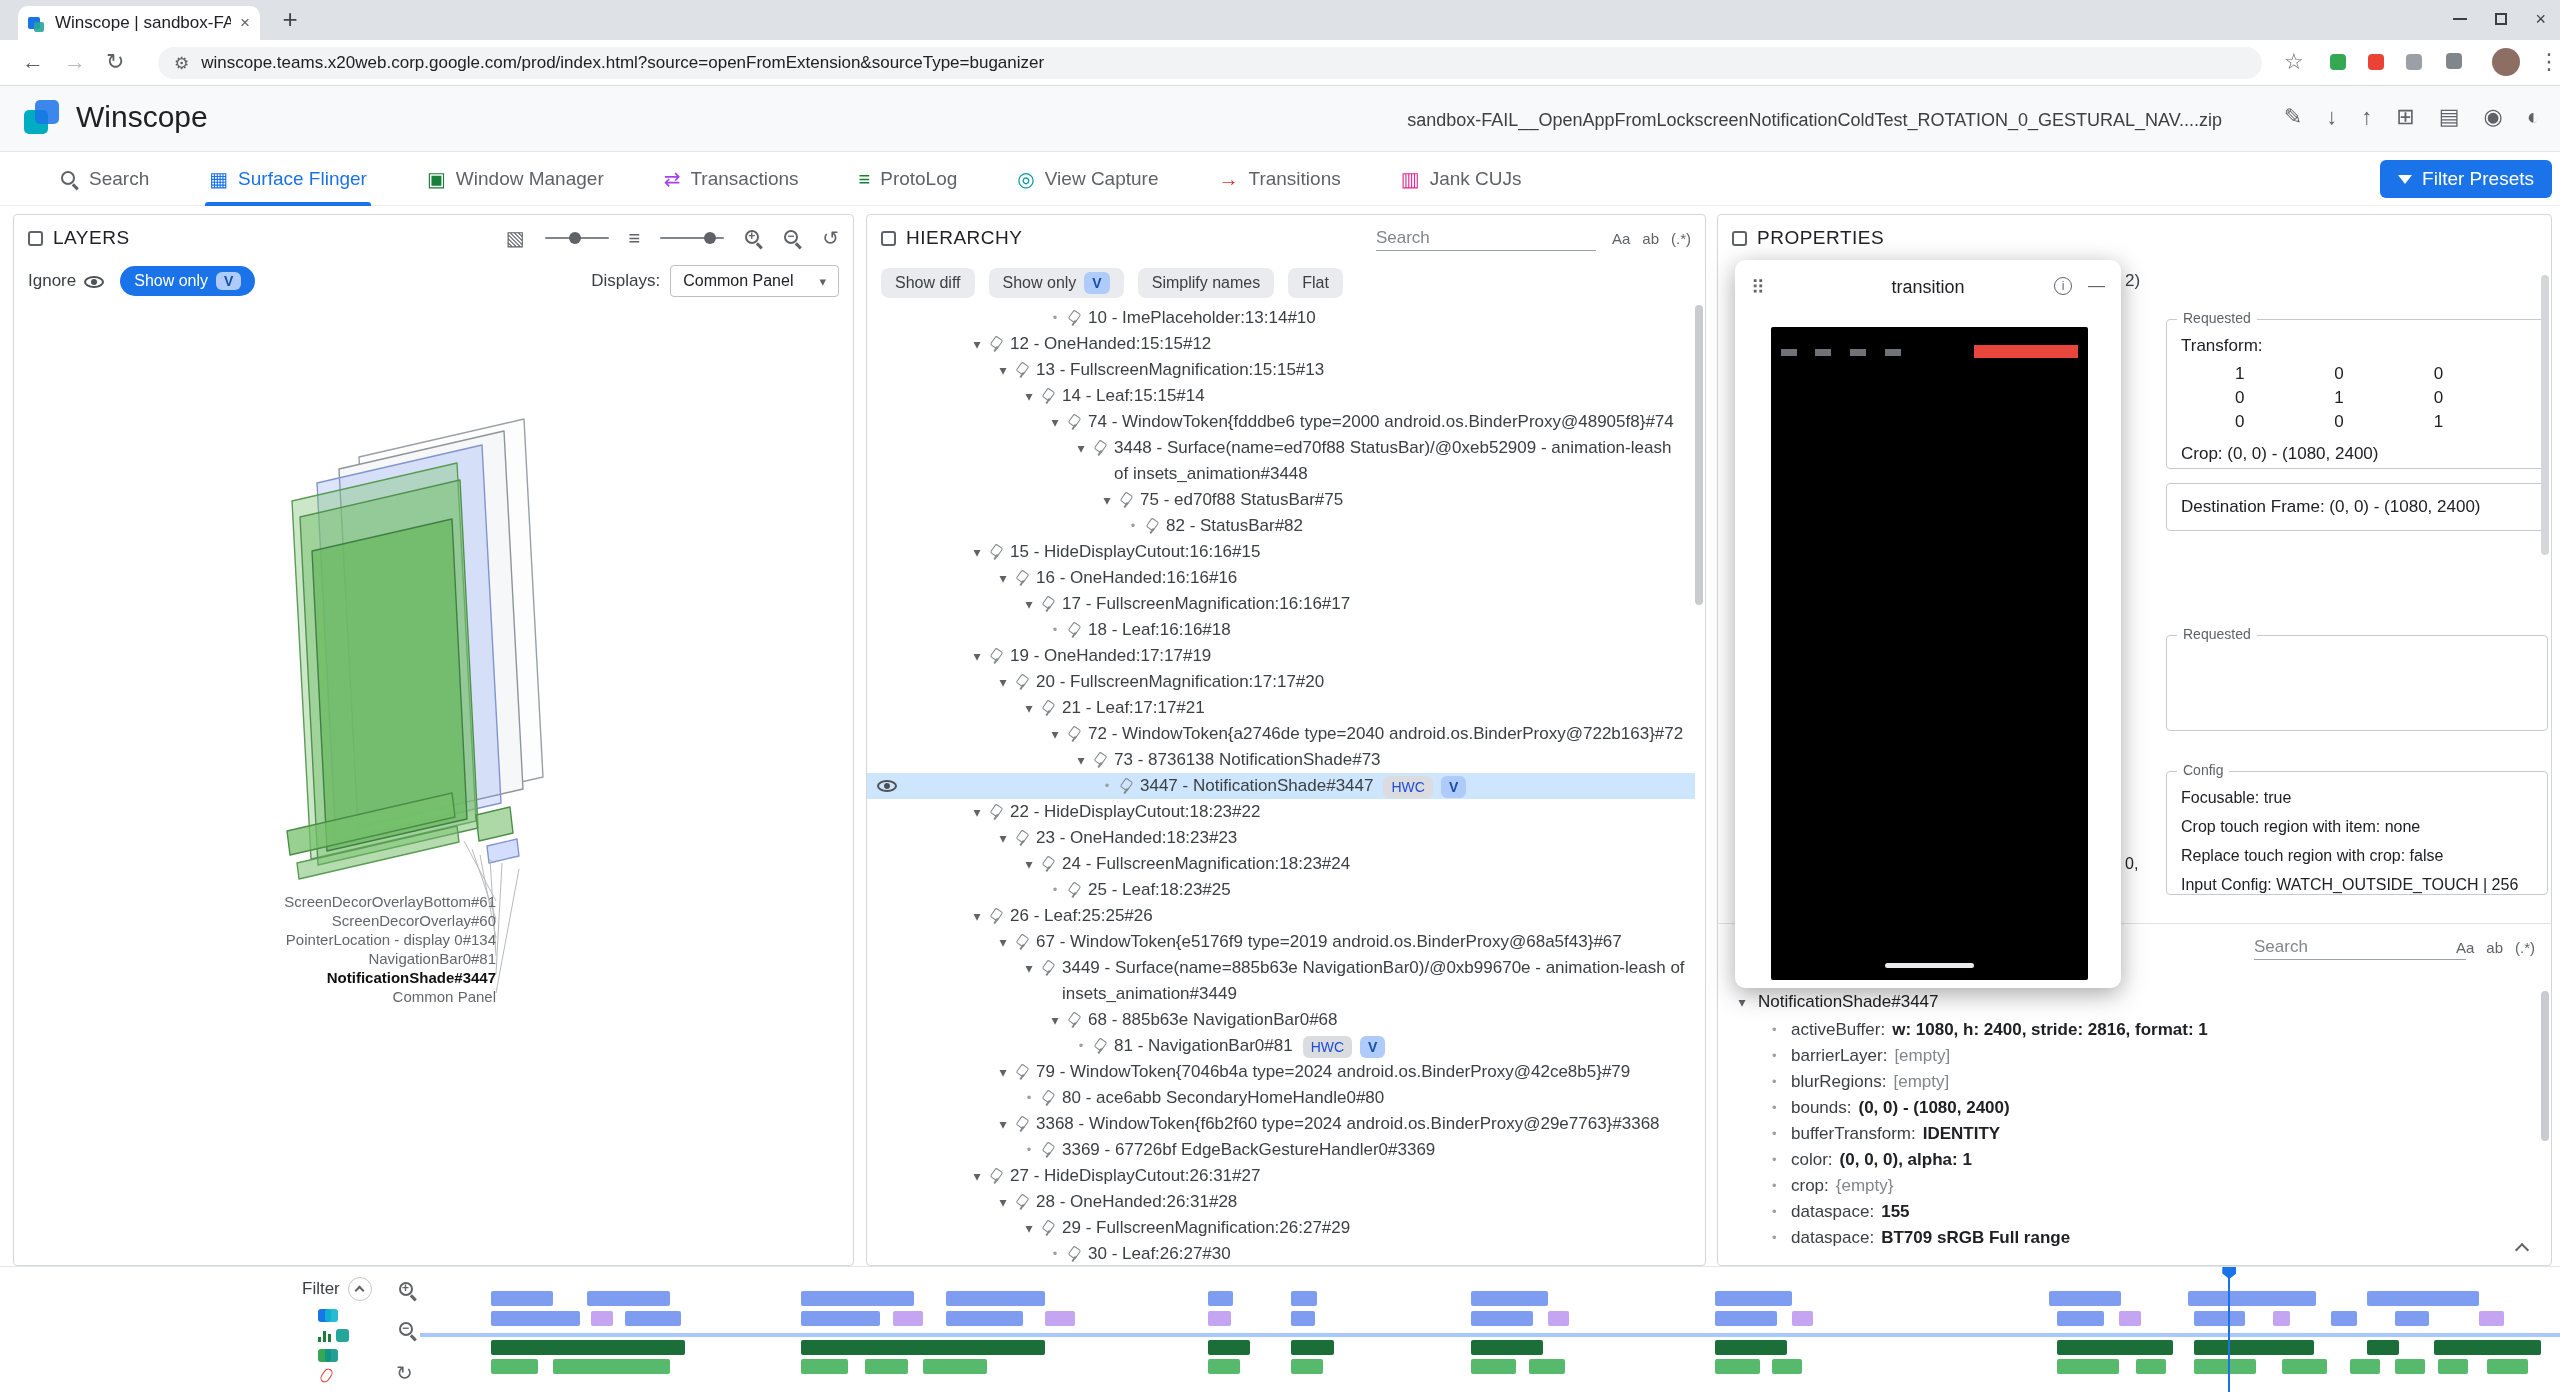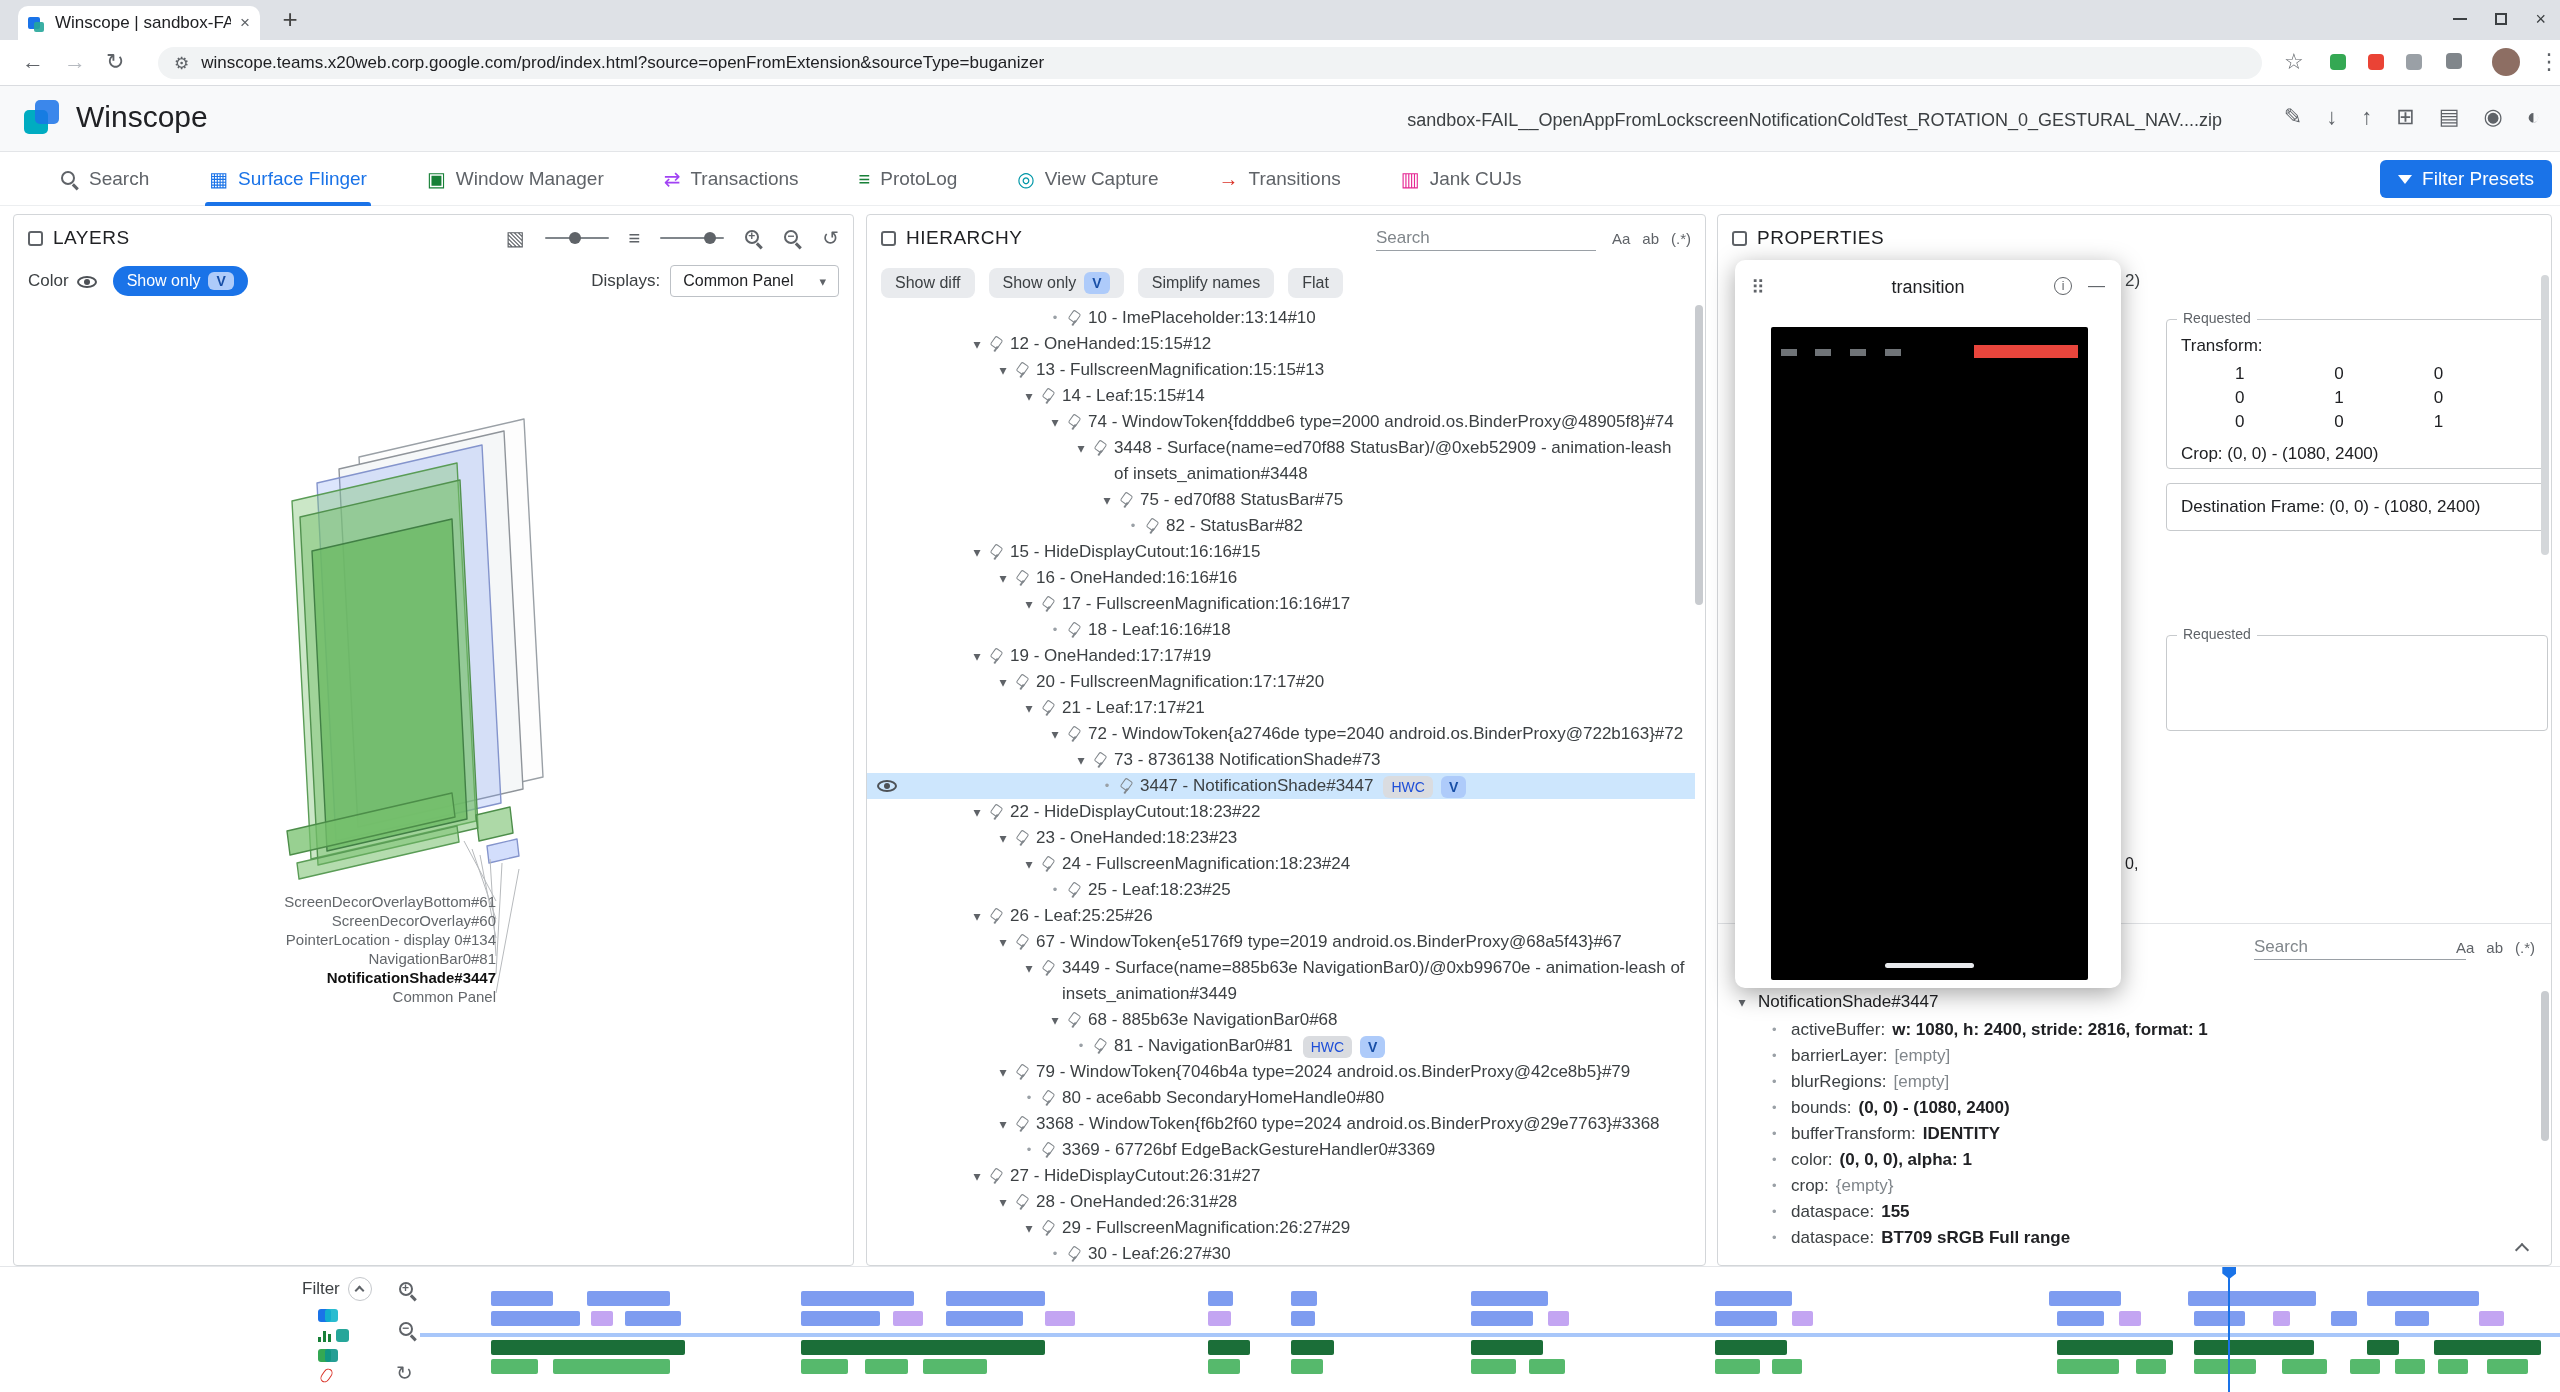--- a/index.html
+++ b/index.html
@@ -295,21 +295,21 @@
             <b>+</b>
           </span>
         <span class="i-mag">
             <b>−</b>
           </span>
         <span>↺</span>
       </div>
     </div>
     <div class="layers-controls">
       <span class="ignore-btn">
-        <span>Color</span>
+        <span>Ignore</span>
         <span class="eyewrap"><span class="i-eye"></span></span>
       </span>
       <span class="showonly-pill">
         <span>Show only</span>
         <span class="pill-chip">V</span>
       </span>
       <span class="displays">
         <span>Displays:</span>
         <span class="displays-select">
           <span>Common Panel</span>
@@ -627,20 +627,29 @@
           </div>
         </div>
       <div>Crop: (0, 0) - (1080, 2400)</div>
     </div>
     <div class="p-box p-box2">
       <span>Destination Frame: (0, 0) - (1080, 2400)</span>
     </div>
     <div class="p-box p-box3">
       <span class="p-legend">Requested</span>
     </div>
+    <div class="p-box p-box4">
+      <span class="p-legend">Config</span>
+      <div>
+          <div class="p-line">Focusable: true</div>
+          <div class="p-line">Crop touch region with item: none</div>
+          <div class="p-line">Replace touch region with crop: false</div>
+          <div class="p-line">Input Config: WATCH_OUTSIDE_TOUCH | 256</div>
+        </div>
+    </div>
     <span class="props-frag" style="left:407px;top:640px;font-size:16px;color:#202124">0,</span>
     <div class="props-topscroll"></div>
 
     <div class="props-div"></div>
     <div class="p-search">
       <span class="i-bracket"></span>
       <input class="search-input" placeholder="Search" style="">
       <div class="search-tools">
           <div class="stool">Aa</div>
           <div class="stool">ab</div>

